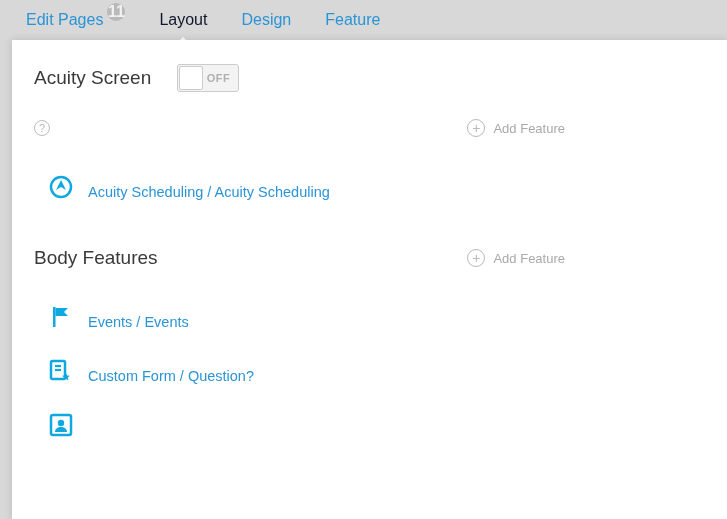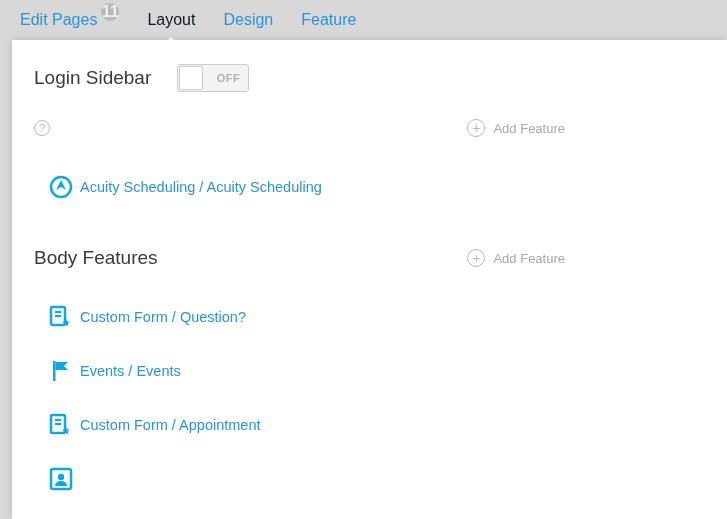--- a/index.html
+++ b/index.html
@@ -20,20 +20,21 @@
       padding-left: 20px;
       position: relative;
     }
     .tab {
       font-size: 16px;
       color: #2a94d6;
       cursor: pointer;
       position: relative;
       display: flex;
       align-items: flex-end;
+      margin-left: 6px;
     }
     .tab.active {
       color: #0f172a;
       font-weight: 500;
     }
     .tab.active::after {
       content: "";
       position: absolute;
       bottom: -18px;
       left: 50%;
@@ -85,21 +86,21 @@
       border: 1.5px solid #bcbcbc;
       border-radius: 50%;
       color: #bcbcbc;
       font-size: 11px;
       display: inline-flex;
       align-items: center;
       justify-content: center;
       line-height: 1;
     }
     .toggle {
-      width: 72px;
+      width: 62px;
       height: 28px;
       border: 1px solid #ccc;
       border-radius: 3px;
       background: #f3f3f3;
       display: flex;
       align-items: center;
       position: relative;
     }
     .toggle-knob {
       width: 24px;
@@ -136,22 +137,22 @@
       justify-content: center;
       color: #b9b9b9;
       font-size: 14px;
       line-height: 1;
     }
     .feature-list {
       padding: 12px 0 18px 14px;
     }
     .feature {
       display: flex;
-      align-items: center;
-      gap: 6px;
+      align-items: flex-end;
+      gap: 14px;
       padding: 14px 0;
       cursor: pointer;
     }
     .feature-label {
       color: #2a94d6;
       font-size: 14.5px;
     }
     .ficon {
       width: 26px;
       height: 26px;
@@ -207,21 +208,21 @@
     <span>Design</span>
   </div>
   <div class="tab">
     <span>Feature</span>
   </div>
 </div>
 
 <div class="panel">
 
   <div class="login-row">
-    <div class="section-title">Login Sidebar</div>
+    <div class="section-title">Acuity Screen</div>
     <div class="toggle">
       <div class="toggle-knob"></div>
       <div class="toggle-label">OFF</div>
     </div>
   </div>
 
   <div class="section-row">
     <div class="section-title">
       <span class="help-icon">?</span>
     </div>
@@ -249,40 +250,32 @@
     <div class="add-feature">
       <span class="plus-circle">+</span>
       <span>Add Feature</span>
     </div>
   </div>
 
   <div class="feature-list">
     <div class="feature">
       <span class="ficon">
           <svg width="26" height="26" viewBox="0 0 26 26">
+            <use href="#ic-flag"></use>
+          </svg>
+        </span>
+      <span class="feature-label">Events / Events</span>
+    </div>
+    <div class="feature">
+      <span class="ficon">
+          <svg width="26" height="26" viewBox="0 0 26 26">
             <use href="#ic-formstar"></use>
           </svg>
         </span>
       <span class="feature-label">Custom Form / Question?</span>
-    </div>
-    <div class="feature">
-      <span class="ficon">
-          <svg width="26" height="26" viewBox="0 0 26 26">
-            <use href="#ic-flag"></use>
-          </svg>
-        </span>
-      <span class="feature-label">Events / Events</span>
-    </div>
-    <div class="feature">
-      <span class="ficon">
-          <svg width="26" height="26" viewBox="0 0 26 26">
-            <use href="#ic-formstar"></use>
-          </svg>
-        </span>
-      <span class="feature-label">Custom Form / Appointment</span>
     </div>
     <div class="feature">
       <span class="ficon">
           <svg width="26" height="26" viewBox="0 0 26 26">
             <use href="#ic-contact"></use>
           </svg>
         </span>
     </div>
     <div class="feature">
       

